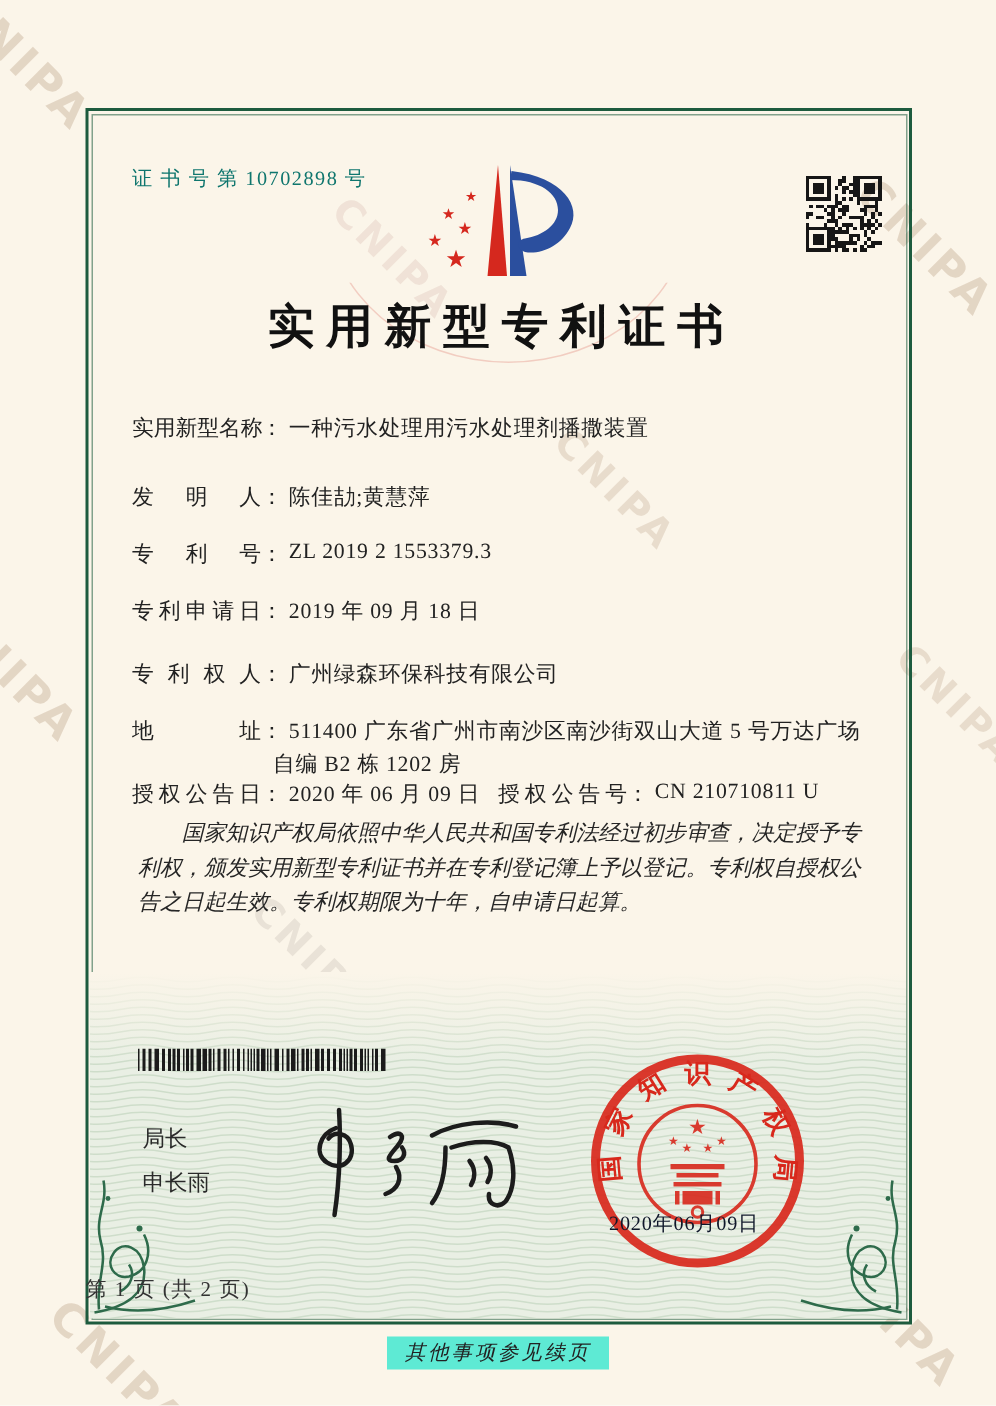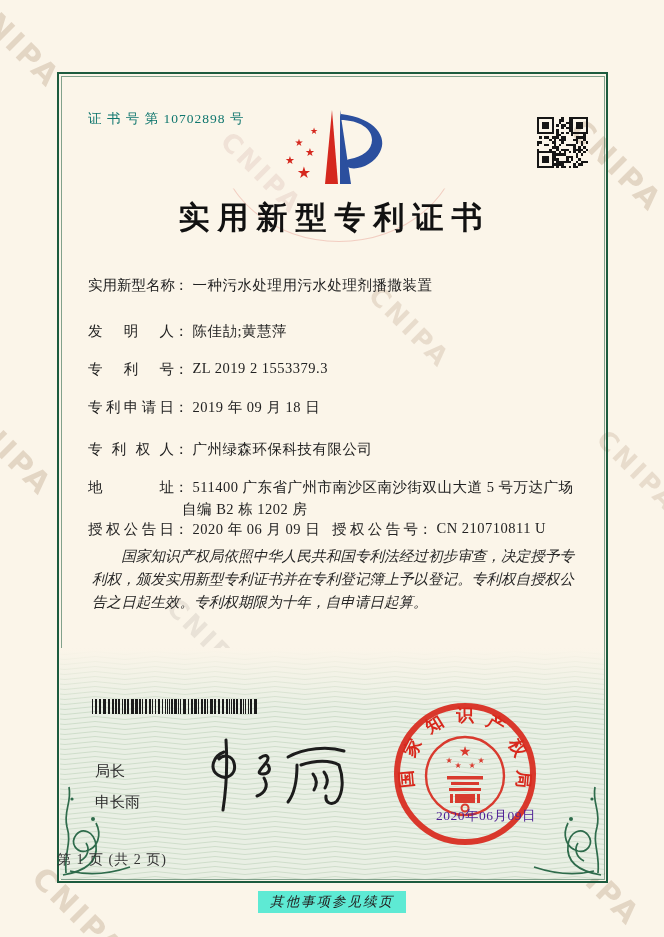--- a/index.html
+++ b/index.html
@@ -61,26 +61,26 @@
   .greenzone .fade{
     position:absolute; left:0; top:0; width:100%; height:60px;
     background:linear-gradient(180deg,#fbf5e9 0,rgba(251,245,233,0) 100%);
   }
   .waves{position:absolute; left:0; top:0;}
   .corner{position:absolute; bottom:0; width:74px; height:102px; z-index:3;}
   .corner.left{left:0;}
   .corner.right{right:0; transform:scaleX(-1);}
   .barcode{position:absolute; left:92px; top:699px; z-index:4;}
   .signer{position:absolute; left:95px; top:750px; z-index:4; font-family:"Liberation Sans", sans-serif; font-size:15px; color:#2a2a2a;}
-  .signer div{margin-bottom:10px;margin-top:12px;}
+  .signer div{margin-bottom:10px;}
   .signature{position:absolute; left:196px; top:734px; z-index:4;}
   .seal{position:absolute; left:389px; top:698px; z-index:4;}
   .seal-date{
-    position:absolute; left:406px; top:807px; width:130px; text-align:right;
-    font-size:13.5px; color:#4c1d95; letter-spacing:.5px; z-index:5; white-space:nowrap;
+    position:absolute; left:406px; top:807px; width:130px; text-align:left;
+    font-size:13.5px; color:#0f172a; letter-spacing:.5px; z-index:5; white-space:nowrap;
   }
   .page-info{
     position:absolute; left:57px; top:851px; width:547px; text-align:left;
     font-size:14px; color:#333; z-index:4; letter-spacing:1px;
   }
   .note{
     position:absolute; left:0; top:891px; width:664px; text-align:center; z-index:3;
   }
   .note span{
     display:inline-block; background:#5eead4; padding:2px 12px;

